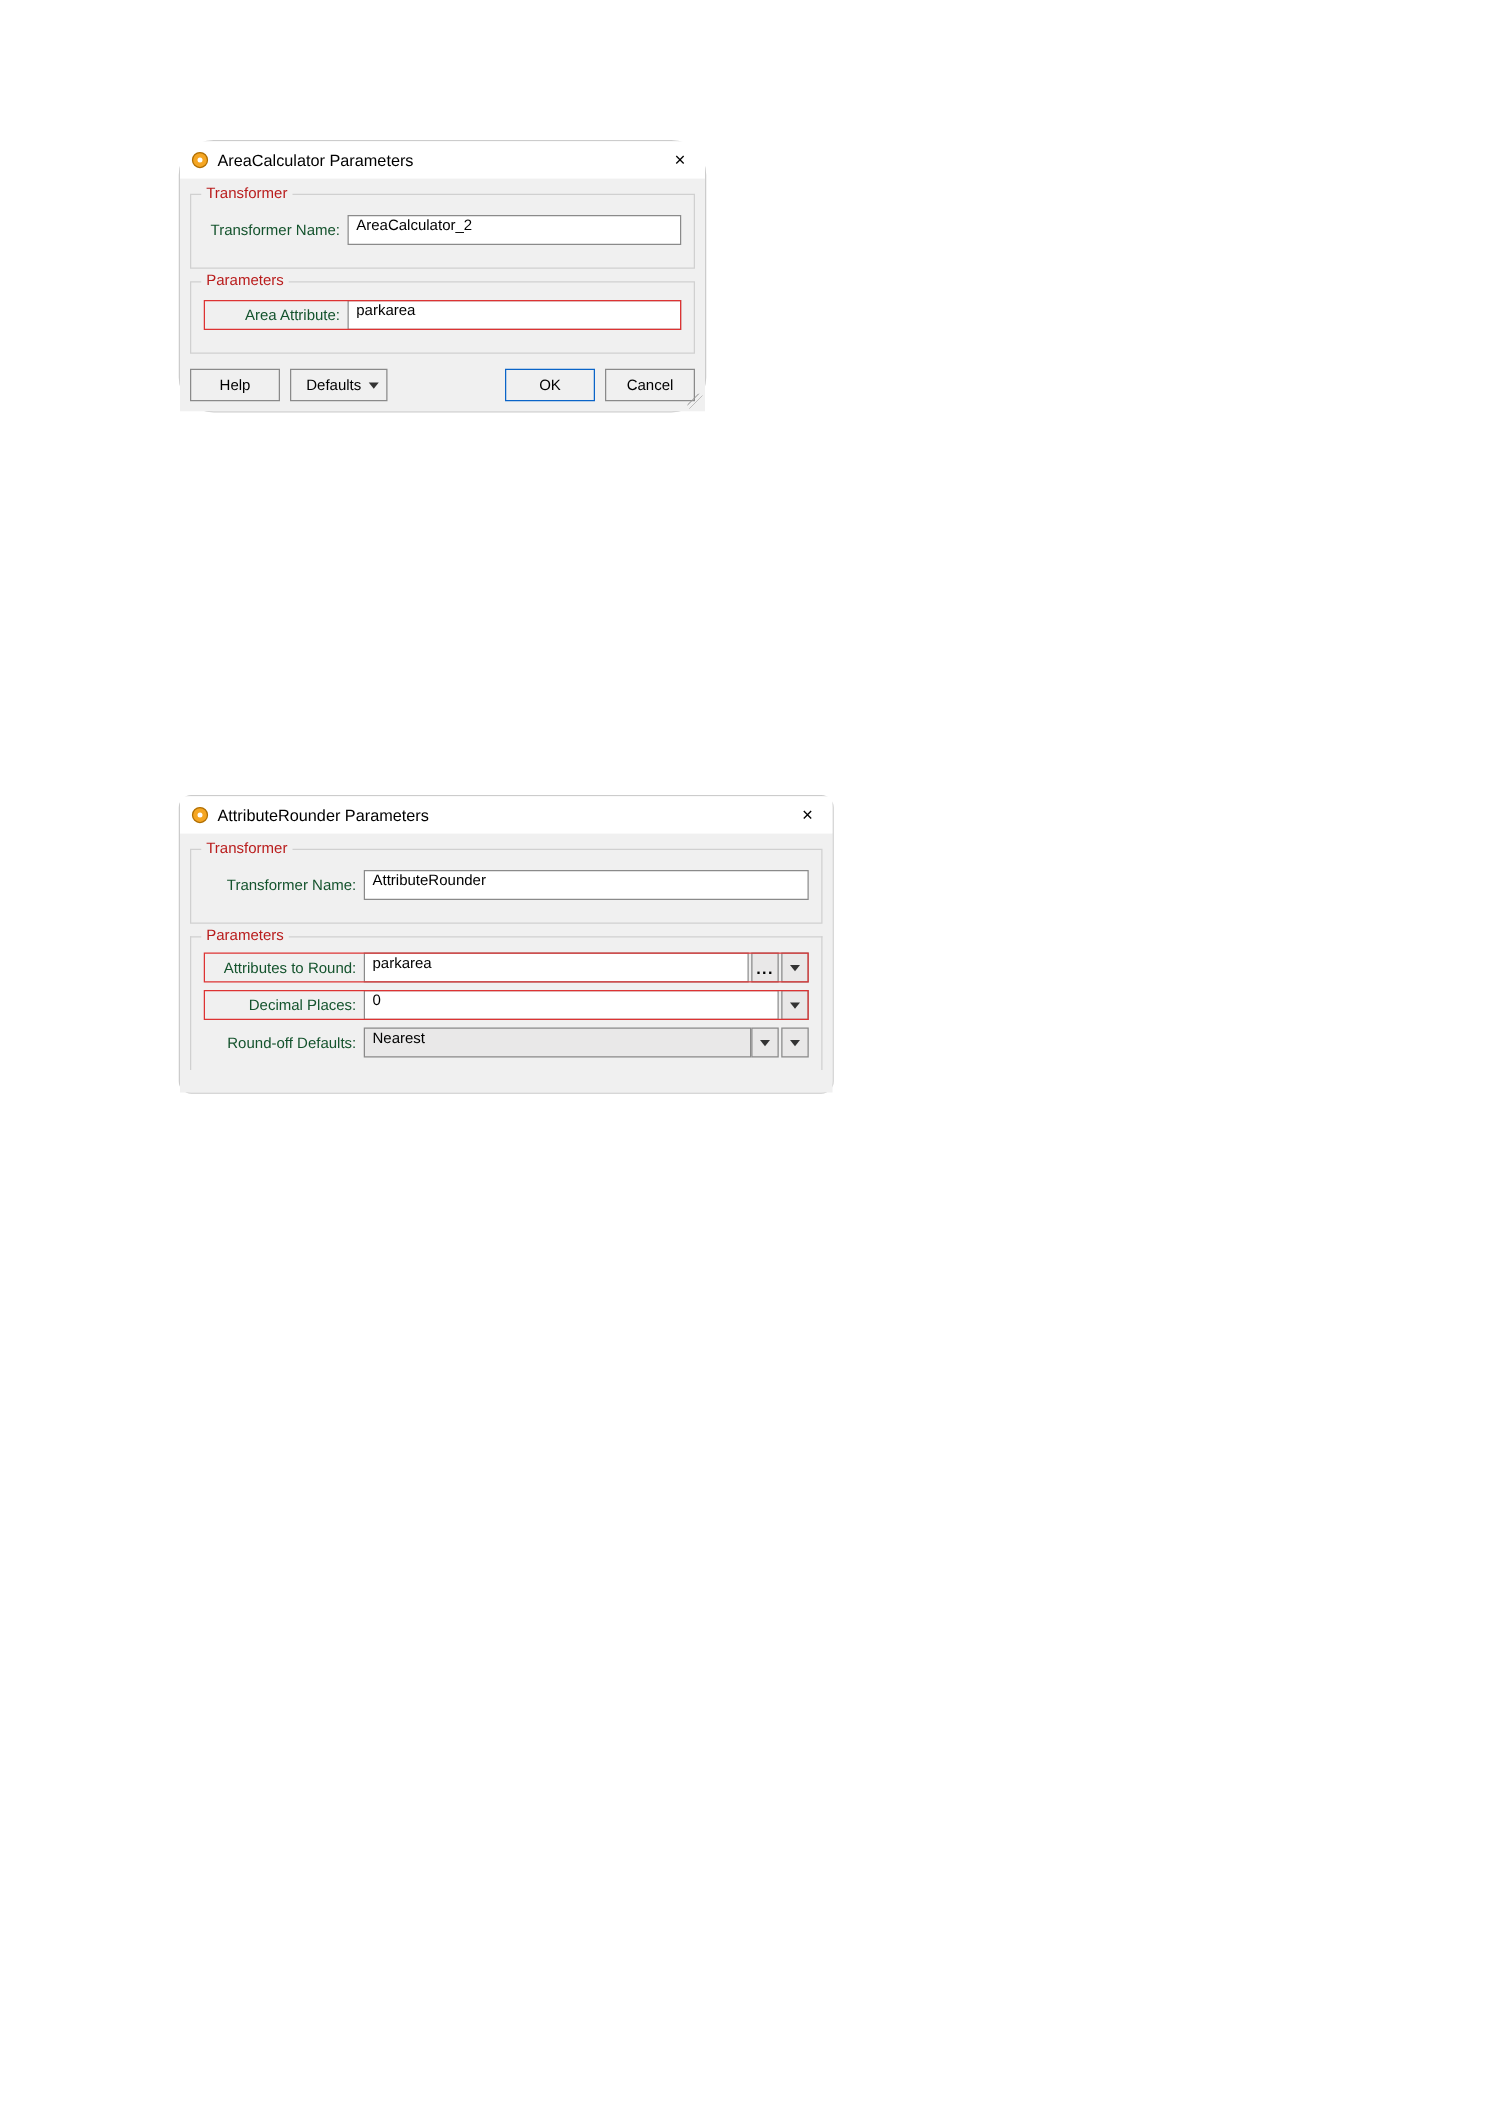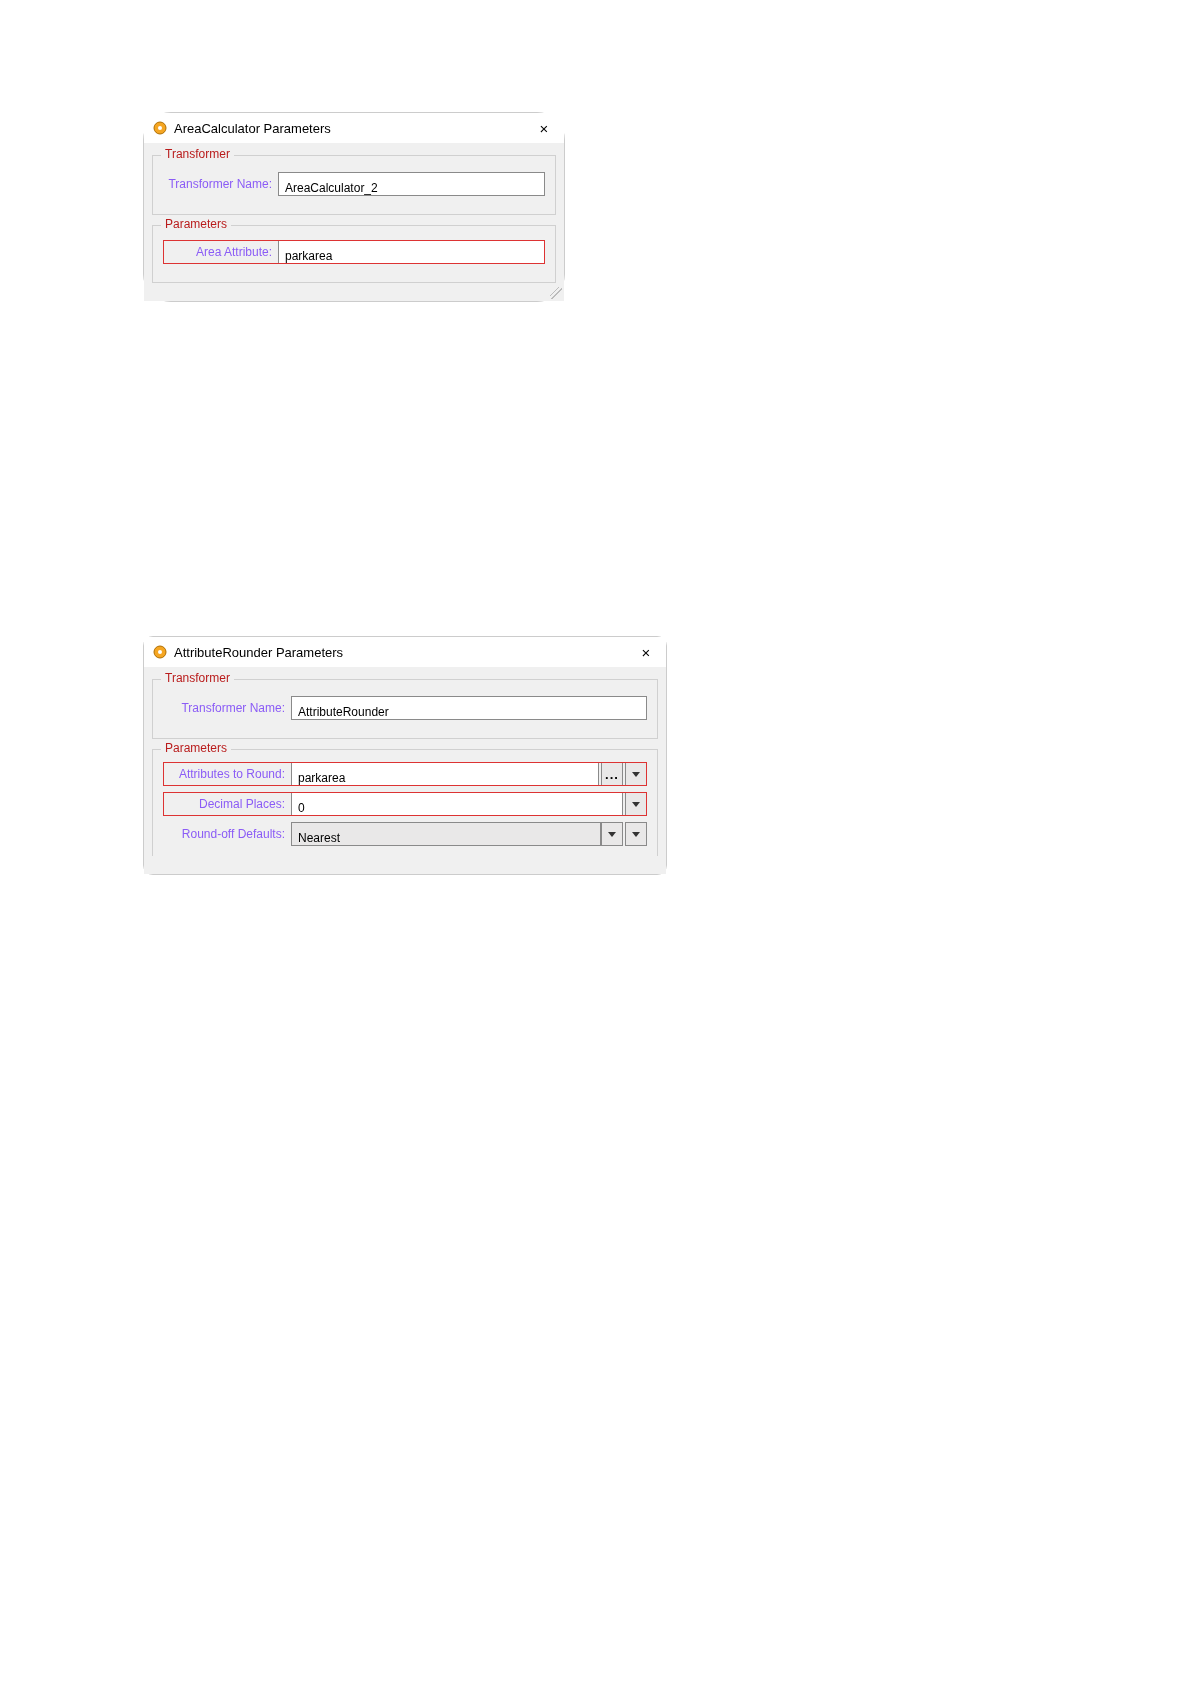--- a/index.html
+++ b/index.html
@@ -73,34 +73,34 @@
 
   .row {
     display: flex;
     align-items: center;
     margin: 6px 0;
   }
   .row .label {
     text-align: right;
     padding-right: 6px;
     font-size: 12px;
-    color: #8b5cf6;
+    color: #14532d;
   }
   .dialog1 .row .label { width: 115px; }
   .dialog2 .row .label { width: 128px; }
 
   .textinput {
     flex: 1;
     height: 24px;
     background: #fff;
     border: 1px solid #8a8a8a;
     padding: 0 6px;
     font-size: 12px;
     display: flex;
-    align-items: flex-end;
+    align-items: flex-start;
   }
   .textinput.readonly { background: #e9e8e8; }
   .hl-red { outline: 1.5px solid #d33; outline-offset: -1px; }
 
   .combo {
     flex: 1;
     display: flex;
     align-items: stretch;
   }
   .combo .textinput { flex: 1; }
@@ -196,20 +196,36 @@
 
       <div class="row hl-red" style="margin-top:4px;">
         <div class="label">Area Attribute:</div>
         <div class="textinput" style="flex:1;">
           <span>parkarea</span>
         </div>
       </div>
 
     </div>
 
+    <div class="btnrow">
+      <div class="btn">
+          <span>Help</span>
+        </div>
+      <div class="btn withcaret">
+        <span>Defaults</span>
+        <span class="caret"></span>
+      </div>
+      <div class="spacer"></div>
+      <div class="btn primary">
+          <span>OK</span>
+        </div>
+      <div class="btn">
+          <span>Cancel</span>
+        </div>
+    </div>
   </div>
   <div class="resize-grip"></div>
 </div>
 
 <div class="dialog dialog2">
   <div class="titlebar">
     <span class="icon">
       <svg class="fme-icon" viewBox="0 0 16 16">
         <circle cx="8" cy="8" r="6" fill="#f5a623" stroke="#b06e00" stroke-width="1"></circle>
         <circle cx="8" cy="8" r="2" fill="#fff"></circle>

